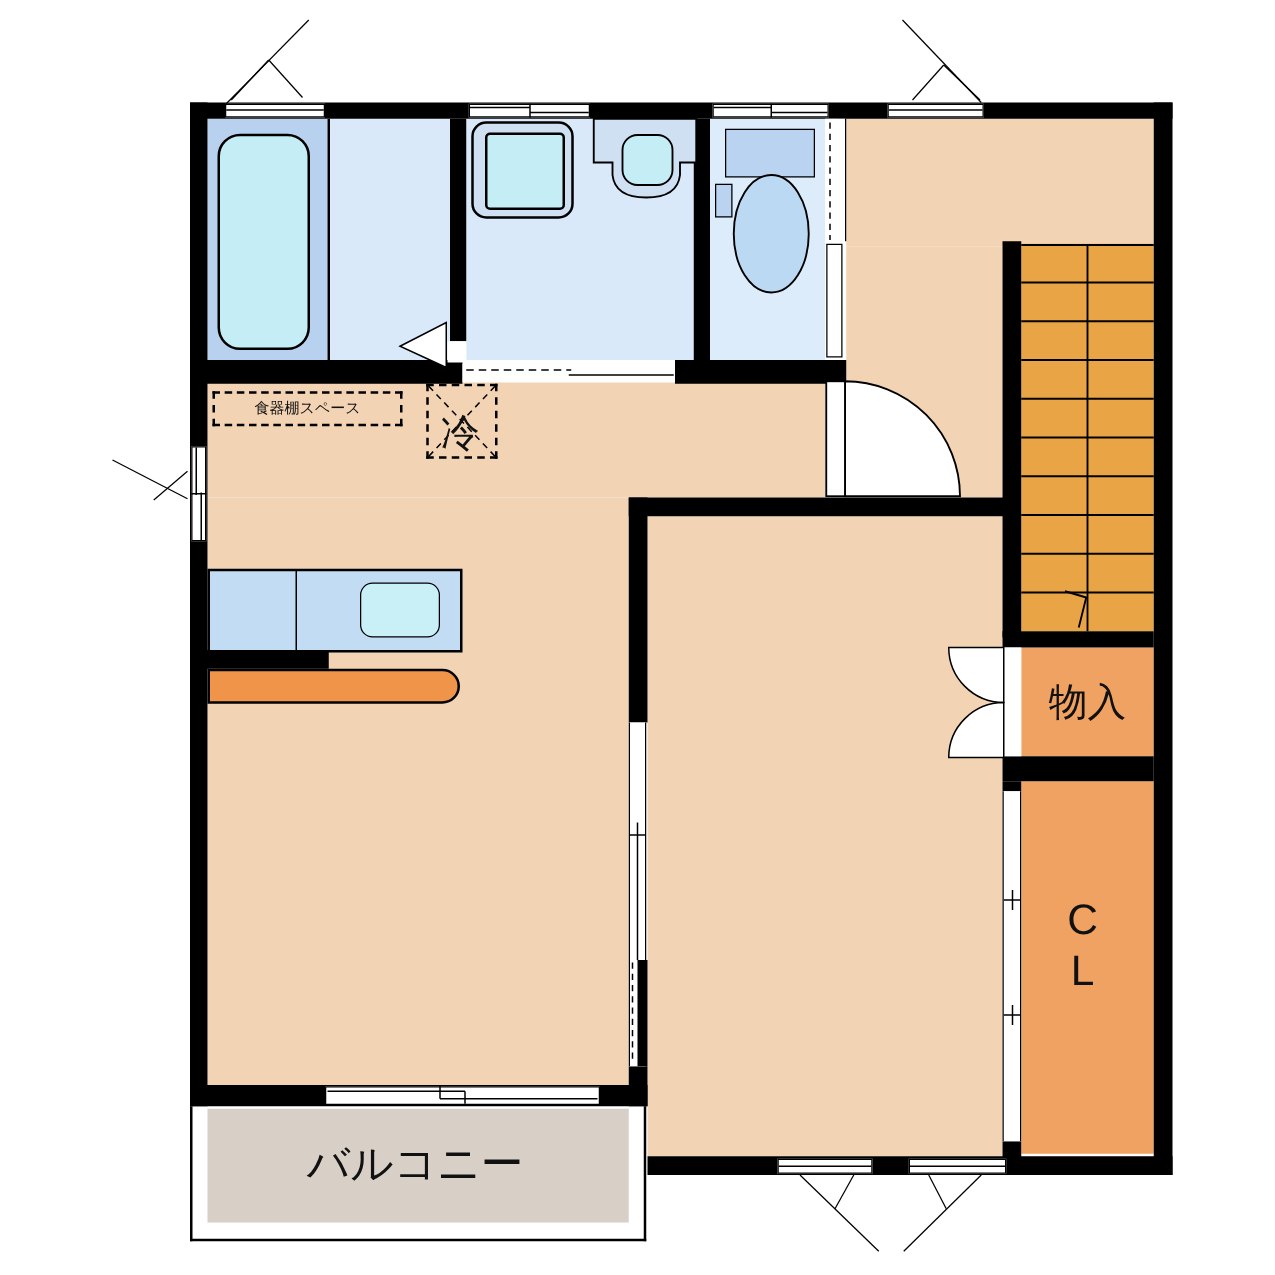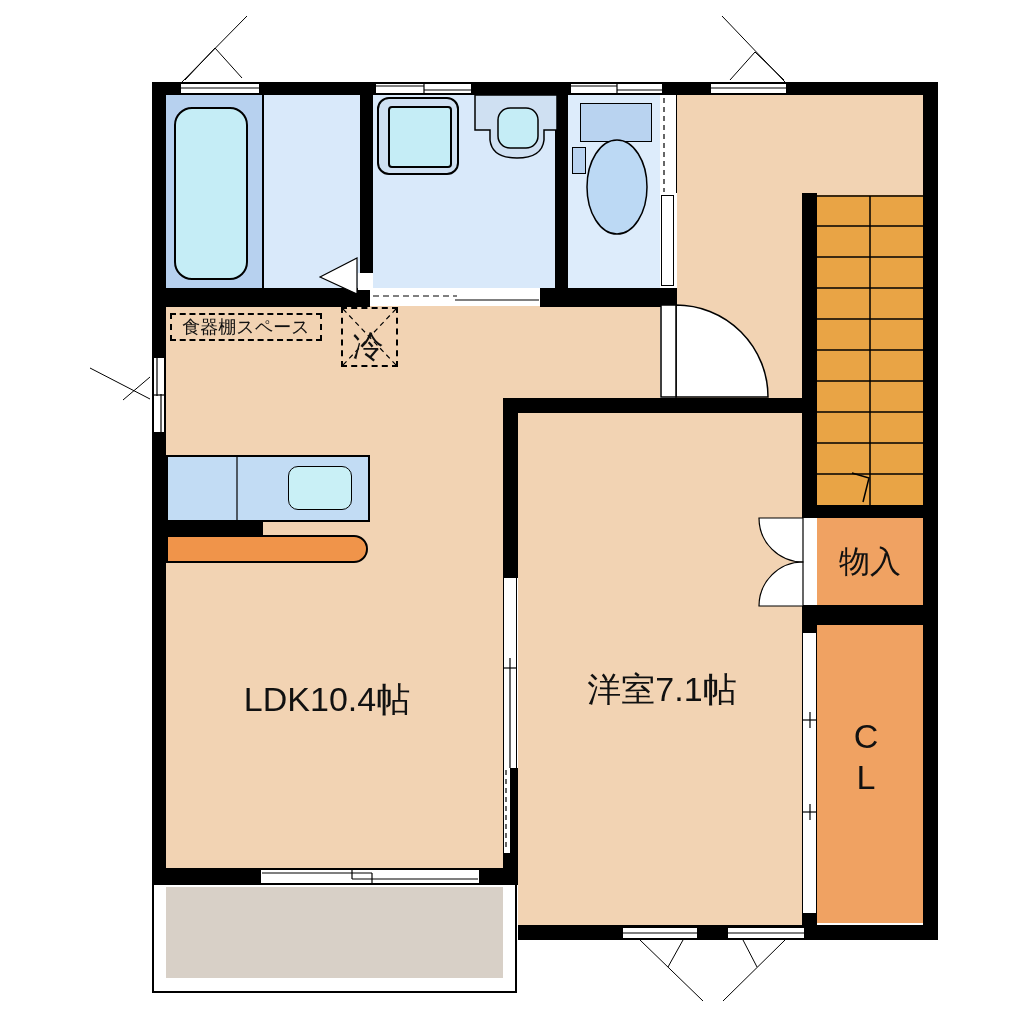--- a/index.html
+++ b/index.html
@@ -23,21 +23,21 @@
   .gray{background:#d8d0c7;}
   .cyan{background:#c5edf6;}
   .blue-fix{background:#cfe0f2;}
   .counter{background:#c2dcf4;}
   .sinkc{background:#c9f0f6;}
   .counter-orange{background:#f0944a;}
   .thin-border{border:1px solid #000;box-sizing:border-box;}
   .dashed-box{border:2px dashed #000;box-sizing:border-box;z-index:6;}
   .big{font-size:34px;}
   .mid{font-size:31px;}
-  .small{font-size:18px;}
+  .small{font-size:12px;}
 </style>
 </head>
 <body>
 
 <div id="plan">
 
   <div class="abs floor peach" style="left:677px;top:95px;width:246px;height:102px;"></div>
   <div class="abs floor peach" style="left:677px;top:197px;width:125px;height:201px;"></div>
   <div class="abs floor peach" style="left:166px;top:305px;width:494px;height:93px;"></div>
   <div class="abs floor peach" style="left:166px;top:398px;width:337px;height:470px;"></div>
@@ -181,22 +181,21 @@
 
     <path d="M 475 95 L 475 130 L 490 130 L 490 140 Q 492 158 517 158 Q 542 158 544 140 L 544 130 L 557 130 L 557 95 Z" fill="#cfe0f2" stroke="#000" stroke-width="1.5"></path>
     <rect x="498" y="108" width="40" height="40" rx="12" fill="#c5edf6" stroke="#000" stroke-width="1.5"></rect>
 
     <ellipse cx="617" cy="187" rx="30" ry="47" fill="#bcd9f4" stroke="#000" stroke-width="1.5"></ellipse>
   </svg>
 
   <div class="abs dashed-box" style="left:170px;top:313px;width:152px;height:28px;"></div>
   <div class="abs dashed-box" style="left:341px;top:307px;width:57px;height:60px;"></div>
 
-  <div class="abs label big" style="left:327px;top:700px;">LDK10.4帖</div>
-  <div class="abs label big" style="left:662px;top:690px;">洋室7.1帖</div>
+  <div class="abs label big" style="left:332px;top:931px;">バルコニー</div>
   <div class="abs label" style="left:870px;top:562px;font-size:31px;">物入</div>
   <div class="abs label big" style="left:866px;top:757px;text-align:center;line-height:1.2;">
     <span>C</span><br>
     <span>L</span>
   </div>
   <div class="abs label small" style="left:246px;top:327px;">食器棚スペース</div>
   <div class="abs label mid" style="left:368px;top:347px;">冷</div>
 
 </div>
 

